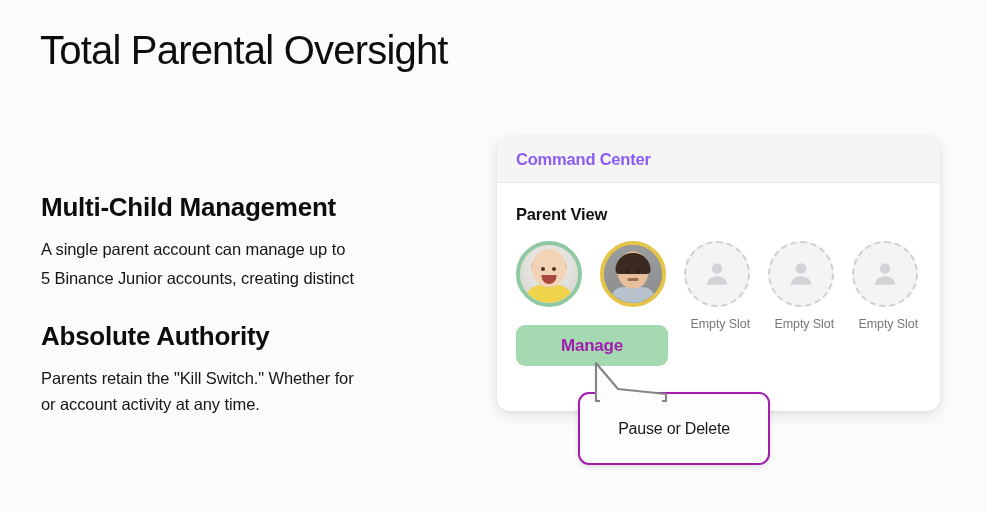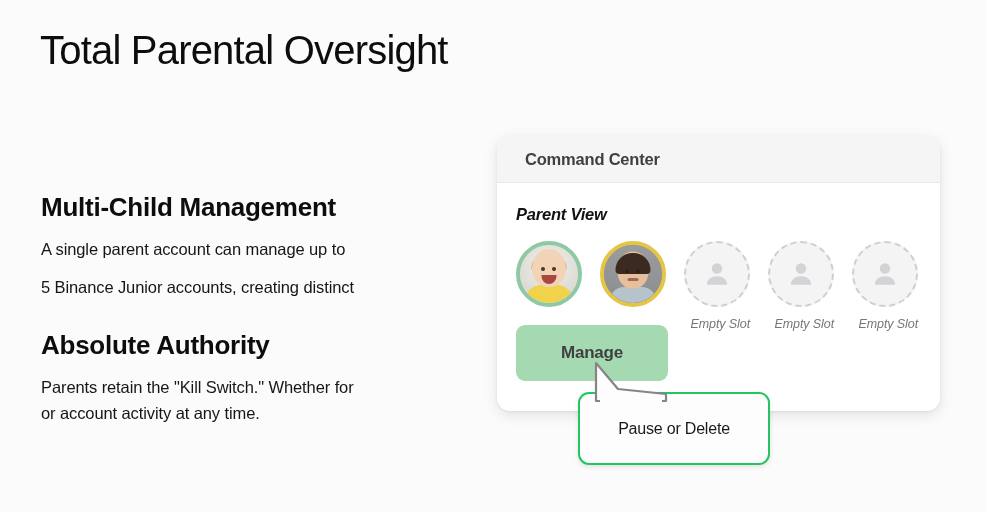--- a/index.html
+++ b/index.html
@@ -48,21 +48,21 @@
     margin-bottom: 14px;
   }
 
   .feature-body {
     font-size: 16.5px;
     line-height: 1.53;
     color: #161616;
     letter-spacing: -0.1px;
   }
   .feature-body .para-line { display: block; }
-  .feature-body .gap-line { margin-bottom: 13px; }
+  .feature-body .gap-line { margin-bottom: 4px; }
 
   
   .card {
     position: absolute;
     left: 497px;
     top: 136px;
     width: 443px;
     height: 275px;
     background: #ffffff;
     border-radius: 13px;
@@ -76,28 +76,26 @@
     border-bottom: 1px solid #e8e8ea;
     border-radius: 13px 13px 0 0;
     display: flex;
     align-items: center;
     padding-left: 19px;
   }
 
   .card-header-title {
     font-size: 16.5px;
     font-weight: bold;
-    color: #404040;
+    color: #8b5cf6;
     letter-spacing: -0.2px;
-    margin-left: 9px;
   }
 
   .card-body {
     padding: 22px 19px 0 19px;
-    font-style: italic;
   }
 
   .section-label {
     font-size: 16.5px;
     font-weight: bold;
     color: #121212;
     letter-spacing: -0.2px;
     margin-bottom: 17px;
   }
 
@@ -222,44 +220,44 @@
     letter-spacing: -0.1px;
     white-space: nowrap;
   }
 
   
   .manage-btn {
     position: absolute;
     left: 19px;
     top: 189px;
     width: 152px;
-    height: 56px;
+    height: 41px;
     background: #a4d9b2;
     border: none;
     border-radius: 9px;
     font-family: "Liberation Sans", sans-serif;
     font-size: 17px;
     font-weight: bold;
-    color: #404040;
+    color: #a21caf;
     letter-spacing: -0.2px;
     cursor: pointer;
     display: flex;
     align-items: center;
     justify-content: center;
   }
 
   
   .callout {
     position: absolute;
     left: 578px;
     top: 392px;
     width: 192px;
     height: 73px;
     background: #fdfdfd;
-    border: 2px solid #22c55e;
+    border: 2px solid #a21caf;
     border-radius: 11px;
     display: flex;
     flex-direction: column;
     align-items: center;
     justify-content: center;
     z-index: 20;
     box-shadow: 0 2px 5px rgba(0,0,0,0.10);
   }
 
   .callout-line {

